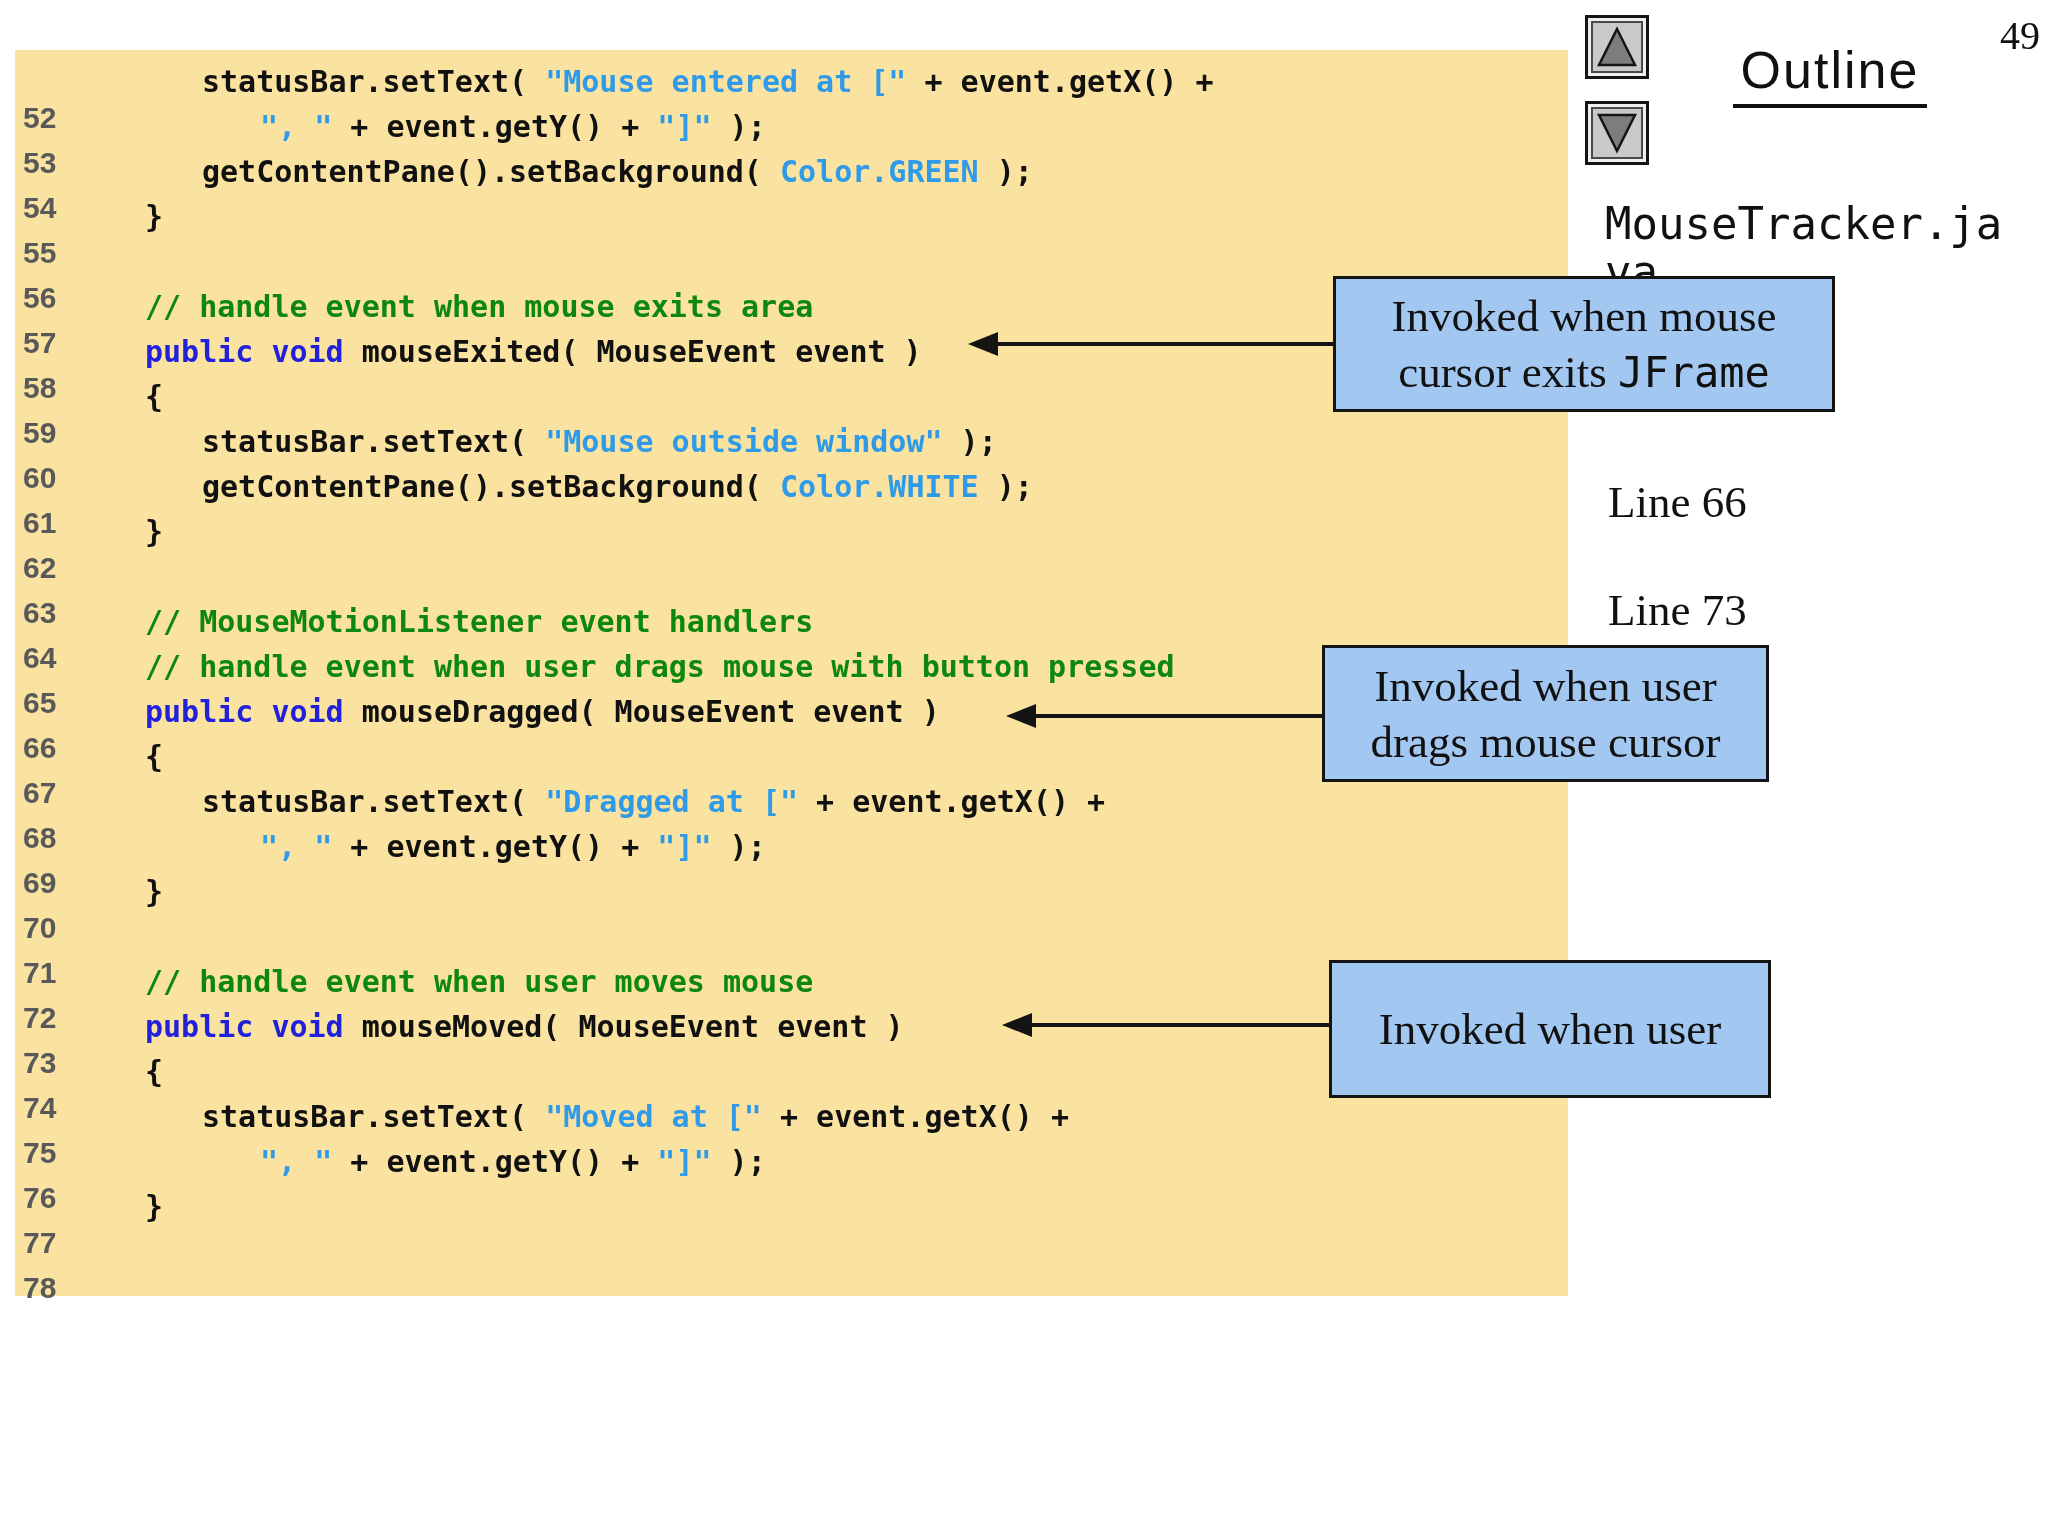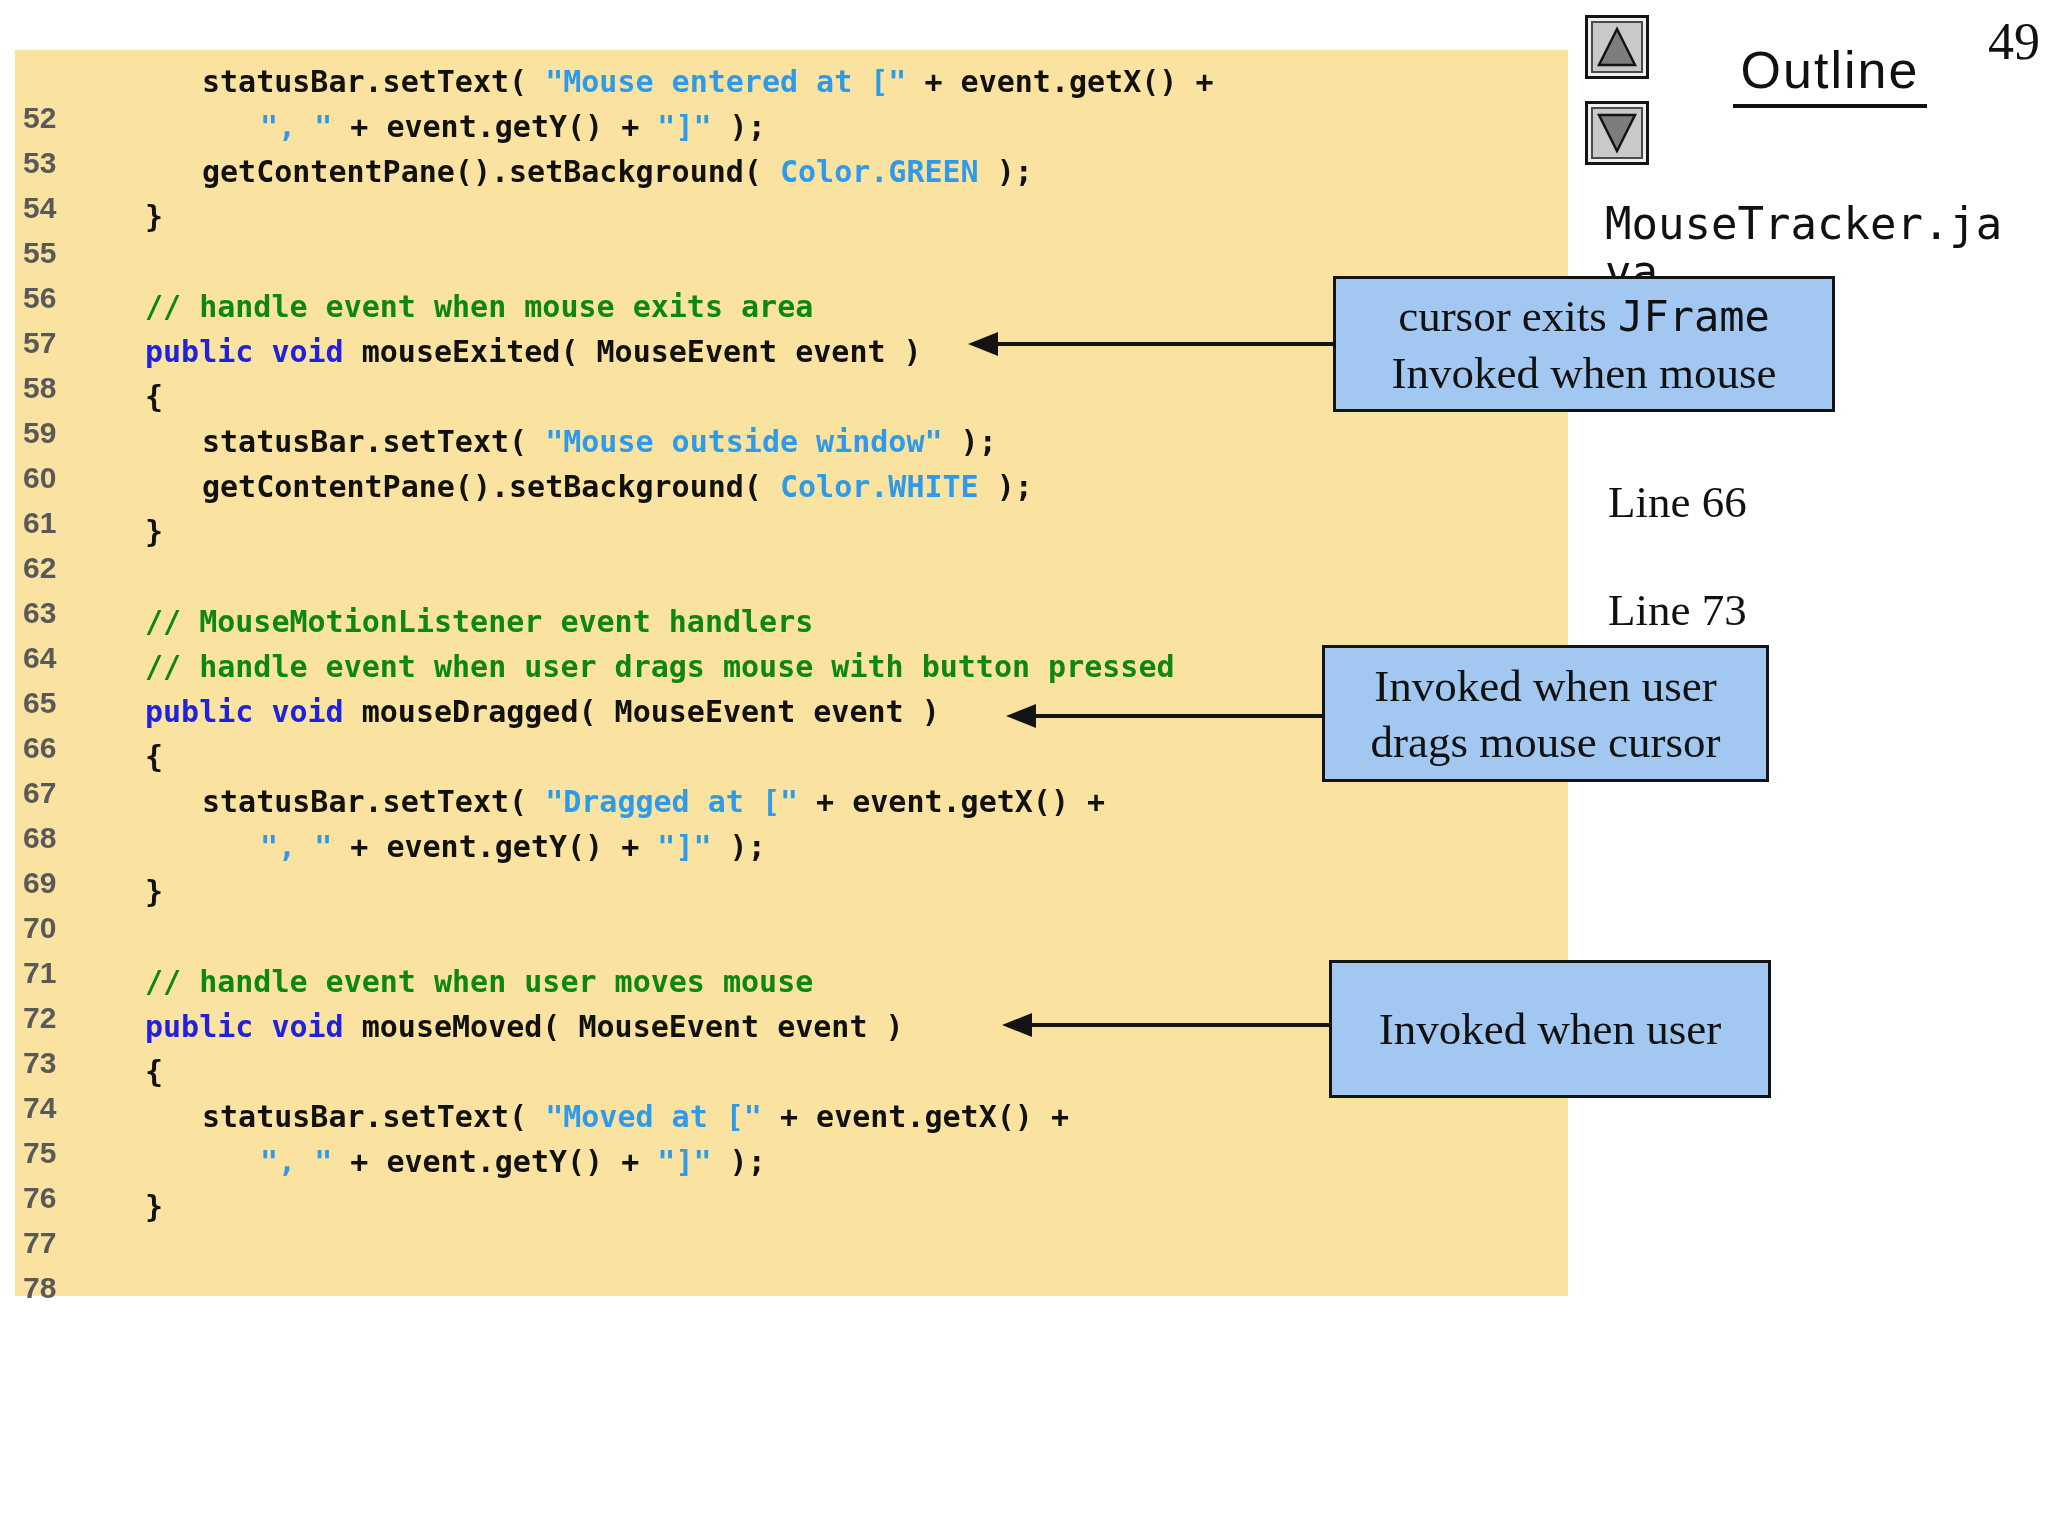--- a/index.html
+++ b/index.html
@@ -33,21 +33,21 @@
   .ind2{padding-left:187px;}
   .ind3{padding-left:245px;}
   .seg-pl{color:var(--code-text,#111111);}
   .seg-kw{color:var(--keyword,#2121DC);}
   .seg-st{color:var(--string,#2E9AE8);}
   .seg-cm{color:var(--comment,#0E870E);}
 
   
   .page-number{
     position:absolute;left:1950px;top:12px;width:90px;text-align:right;
-    font-size:52px;color:#111;z-index:3;
+    font-size:40px;color:#111;z-index:3;
   }
   .outline-title{
     position:absolute;left:1690px;top:40px;width:280px;text-align:center;z-index:3;
     font-family:"Liberation Sans",sans-serif;font-size:52px;letter-spacing:2px;color:#111;
   }
   .outline-title span{display:inline-block;border-bottom:4px solid #111;padding:0 8px 4px 8px;}
   .nav-btn{
     position:absolute;left:1585px;width:64px;height:64px;
     background:#c9c9c9;border:3px solid #141414;
     box-shadow:inset 0 0 0 3px #efefef, inset 0 0 0 5px #4a4a4a;
@@ -245,22 +245,22 @@
   <div class="arrow a1">
       <div class="head"></div>
       <div class="shaft"></div>
     </div>
   <div class="arrow a2">
       <div class="head"></div>
       <div class="shaft"></div>
     </div>
 
   <div class="callout c0">
+      <div><span>Invoked when mouse</span></div>
       <div><span>cursor exits </span><span class="mono">JFrame</span></div>
-      <div><span>Invoked when mouse</span></div>
     </div>
   <div class="callout c1">
       <div><span>Invoked when user</span></div>
       <div><span>drags mouse cursor</span></div>
     </div>
   <div class="callout c2">
       <div><span>Invoked when user</span></div>
     </div>
 
 </div>

